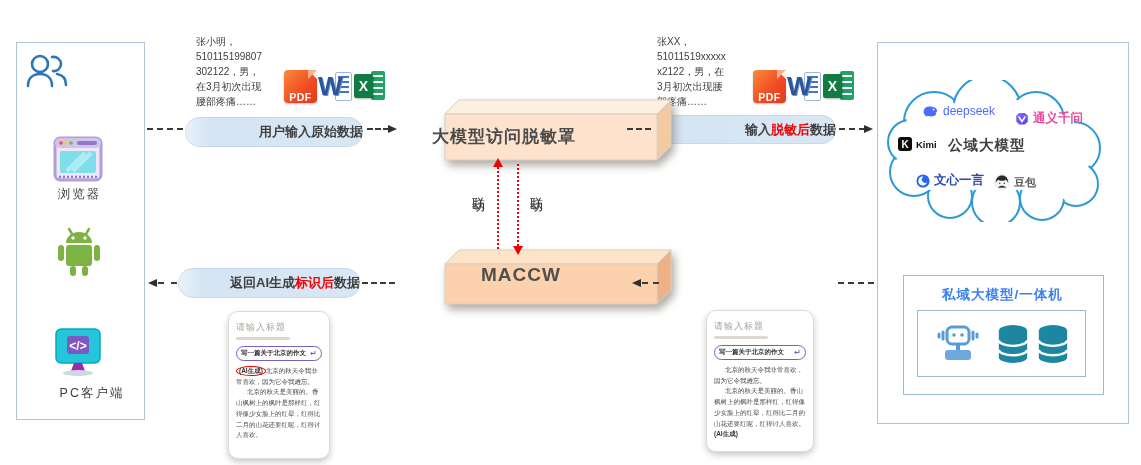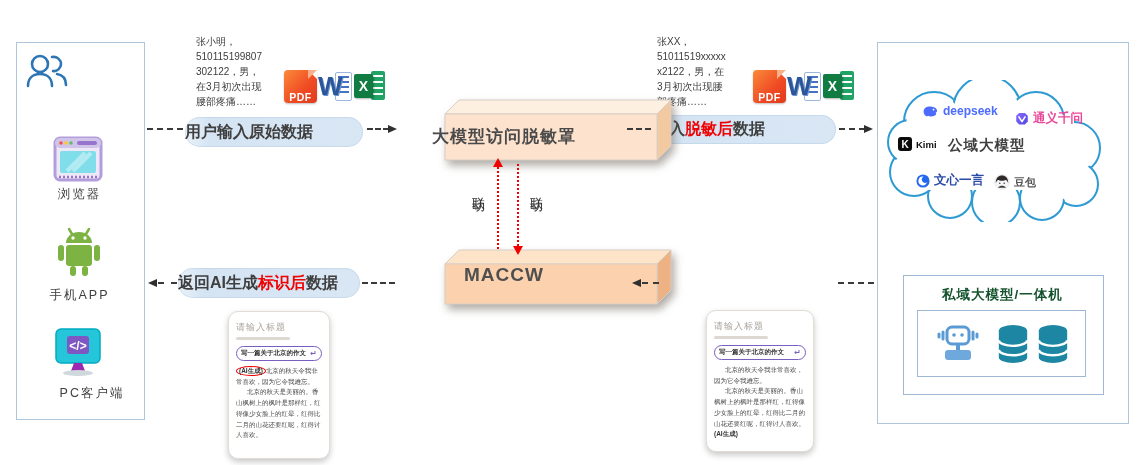--- a/index.html
+++ b/index.html
@@ -35,56 +35,56 @@
   .fi-word{width:34px;height:33px;position:relative;}
   .fi-word .wdoc{position:absolute;right:0;top:2px;width:15px;height:27px;background:#fff;border:1px solid #9db6dd;border-radius:2px;}
   .fi-word .wdoc i{display:block;height:2px;background:#4472c4;margin:3px 2px 0 2px;}
   .fi-word span{position:absolute;left:0;top:1px;font-weight:bold;font-size:26px;color:#2b579a;text-shadow:1px 1px 0 #6b93d0;}
   .fi-xls{width:32px;height:33px;position:relative;}
   .fi-xls .xdoc{position:absolute;right:0;top:1px;width:14px;height:29px;background:#21a366;border-radius:2px;}
   .fi-xls .xdoc i{display:block;height:4px;border-bottom:2px solid #fff;margin:0 2px;}
   .fi-xls span{position:absolute;left:1px;top:4px;width:19px;height:24px;background:#107c41;color:#fff;font-weight:bold;
                font-size:14px;display:flex;align-items:center;justify-content:center;border-radius:2px;box-shadow:1px 1px 2px rgba(0,0,0,.3);}
   
-  .pill{position:absolute;border-radius:15px;display:flex;align-items:center;justify-content:flex-start;
+  .pill{position:absolute;border-radius:15px;display:flex;align-items:center;justify-content:flex-end;
         background:linear-gradient(90deg,#eaf2fa 0%,#d5e4f3 14%,#d9e7f5 100%);
-        font-weight:bold;font-size:16px;color:#3f3f3f;box-shadow:inset 0 0 0 1px rgba(170,195,220,.35);}
+        font-weight:bold;font-size:13px;color:#3f3f3f;box-shadow:inset 0 0 0 1px rgba(170,195,220,.35);}
   #pill-user-input{left:185px;top:117px;width:178px;height:30px;}
   #pill-desensitized{left:653px;top:115px;width:183px;height:29px;}
   #pill-ai-raw{left:661px;top:267px;width:175px;height:32px;}
   #pill-return{left:178px;top:268px;width:182px;height:30px;}
   .red-seg{color:#f00000;}
   
   .box3d{position:absolute;padding-left:47px;}
   .box3d svg{filter:drop-shadow(3px 5px 4px rgba(110,100,90,.55));}
   .box3d .lbl{position:absolute;display:flex;align-items:center;justify-content:center;font-weight:bold;}
   #box-mask{left:397px;top:99px;width:228px;height:62px;}
   #box-mask .lbl{left:1px;top:14px;width:212px;height:46px;font-size:17px;color:#4a4a4a;letter-spacing:1px;}
   #box-maccw{left:397px;top:249px;width:228px;height:56px;}
-  #box-maccw .lbl{left:1px;top:14px;width:212px;height:24px;font-size:19px;color:#4f4f4f;letter-spacing:1px;}
+  #box-maccw .lbl{left:18px;top:14px;width:212px;height:24px;font-size:19px;color:#4f4f4f;letter-spacing:1px;}
   
   .dash{position:absolute;border-top:2px dashed #3a3a3a;height:0;}
   .ah-r{position:absolute;width:0;height:0;border-top:4px solid transparent;border-bottom:4px solid transparent;border-left:9px solid #2f2f2f;}
   .ah-l{position:absolute;width:0;height:0;border-top:4px solid transparent;border-bottom:4px solid transparent;border-right:9px solid #2f2f2f;}
   .rline{position:absolute;width:0;border-left:2px dotted #f00000;}
   .rup{position:absolute;width:0;height:0;border-left:5px solid transparent;border-right:5px solid transparent;border-bottom:9px solid #f00000;}
   .rdn{position:absolute;width:0;height:0;border-left:5px solid transparent;border-right:5px solid transparent;border-top:9px solid #f00000;}
   .vlabel{position:absolute;writing-mode:vertical-rl;text-orientation:upright;font-size:13px;color:#333;letter-spacing:3px;}
   
   #cloud{left:884px;top:80px;width:222px;height:142px;}
   .cl-item{position:absolute;display:flex;align-items:center;gap:4px;white-space:nowrap;}
-  #cl-deepseek{left:38px;top:24px;color:#4d6bfe;font-weight:bold;font-size:12px;}
+  #cl-deepseek{left:38px;top:24px;color:#4d6bfe;font-weight:normal;font-size:12px;}
   #cl-tongyi{left:131px;top:30px;color:#ec4899;font-weight:bold;font-size:12.5px;}
   #cl-kimi{left:14px;top:57px;color:#111;font-weight:bold;font-size:9.5px;}
   #cl-title{left:64px;top:56px;font-weight:bold;font-size:14.5px;color:#3f3f3f;letter-spacing:1px;}
   #cl-wenxin{left:32px;top:92px;color:#2b4ba9;font-weight:bold;font-size:12.5px;text-align:right;}
   #cl-doubao{left:110px;top:94px;color:#555;font-weight:bold;font-size:11px;}
   
   #private-box{left:903px;top:275px;width:199px;height:118px;border:1px solid #9fb9d4;background:#fff;}
-  #private-title{left:903px;top:286px;width:199px;text-align:center;font-weight:bold;font-size:13.5px;color:#14532d;letter-spacing:1px;}
+  #private-title{left:903px;top:286px;width:199px;text-align:center;font-weight:bold;font-size:13.5px;color:#3b82f6;letter-spacing:1px;}
   #private-inner{left:917px;top:310px;width:167px;height:65px;border:1px solid #9fb9d4;background:#fff;
                  display:flex;align-items:center;justify-content:center;gap:14px;}
   
   .doc{position:absolute;background:#fff;border:1px solid #e2dcd4;border-radius:10px;
        box-shadow:0 3px 6px rgba(0,0,0,.22);padding:9px 7px 7px 7px;}
   #doc-left{left:228px;top:311px;width:86px;height:130px;}
   #doc-right{left:706px;top:310px;width:92px;height:124px;}
   .doc-title{color:#a9a29b;font-size:9px;letter-spacing:1px;}
   .doc-sub{height:3px;width:54px;background:#ddd8d2;border-radius:2px;margin:3px 0 6px 0;}
   .doc-input{border:1px solid #7b5fc0;border-radius:9px;display:flex;align-items:center;justify-content:space-between;
@@ -130,21 +130,20 @@
       <path d="M10 17 a13 11 0 0 1 26 0 z"></path>
       <circle cx="17" cy="12" r="1.7" fill="#fff"></circle>
         <circle cx="29" cy="12" r="1.7" fill="#fff"></circle>
       <rect x="10" y="19" width="26" height="21" rx="3"></rect>
       <rect x="2" y="19" width="6" height="16" rx="3"></rect>
       <rect x="38" y="19" width="6" height="16" rx="3"></rect>
       <rect x="14" y="40" width="6" height="10" rx="3"></rect>
       <rect x="26" y="40" width="6" height="10" rx="3"></rect>
     </g>
   </svg>
-  <div id="lp-item-1" class="abs">手机APP</div>
 
   <svg id="pc-icon" class="abs" width="50" height="52" viewBox="0 0 50 52">
     <rect x="3" y="3" width="44" height="34" rx="5" fill="#26c6da"></rect>
     <rect x="3" y="3" width="44" height="34" rx="5" fill="none" stroke="#00acc1" stroke-width="1.5"></rect>
     <rect x="14" y="10" width="22" height="18" rx="3" fill="#7e57c2"></rect>
     <text x="25" y="24" font-size="12" font-weight="bold" fill="#fff" text-anchor="middle" font-family="Liberation Sans,sans-serif">&lt;/&gt;</text>
     <path d="M21 37 h8 l3 8 h-14 z" fill="#9c27b0"></path>
     <ellipse cx="25" cy="47" rx="15" ry="3" fill="#cfd8dc"></ellipse>
   </svg>
   <div id="lp-item-2" class="abs">PC客户端</div>

